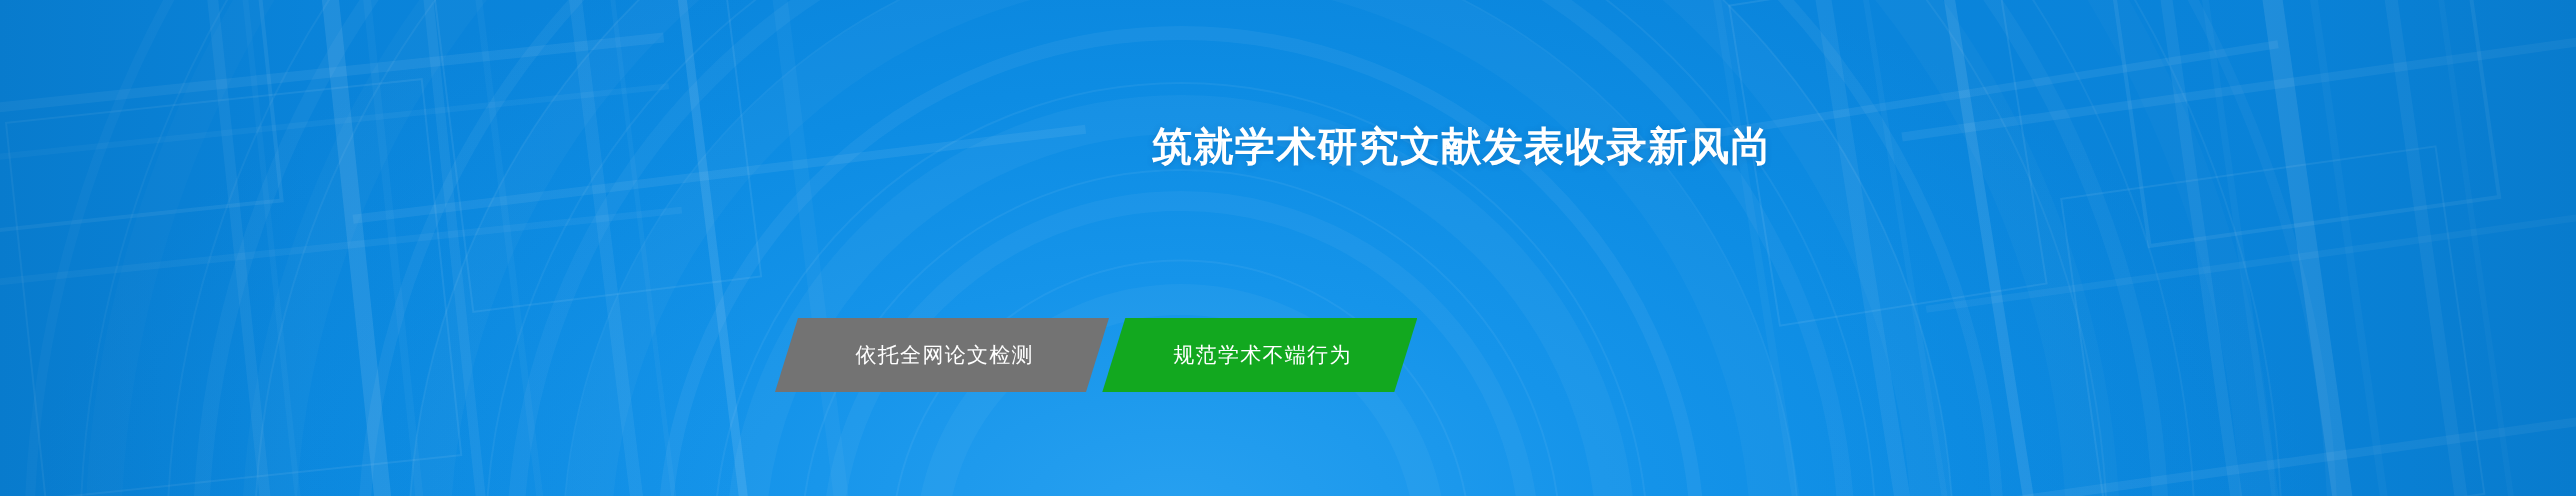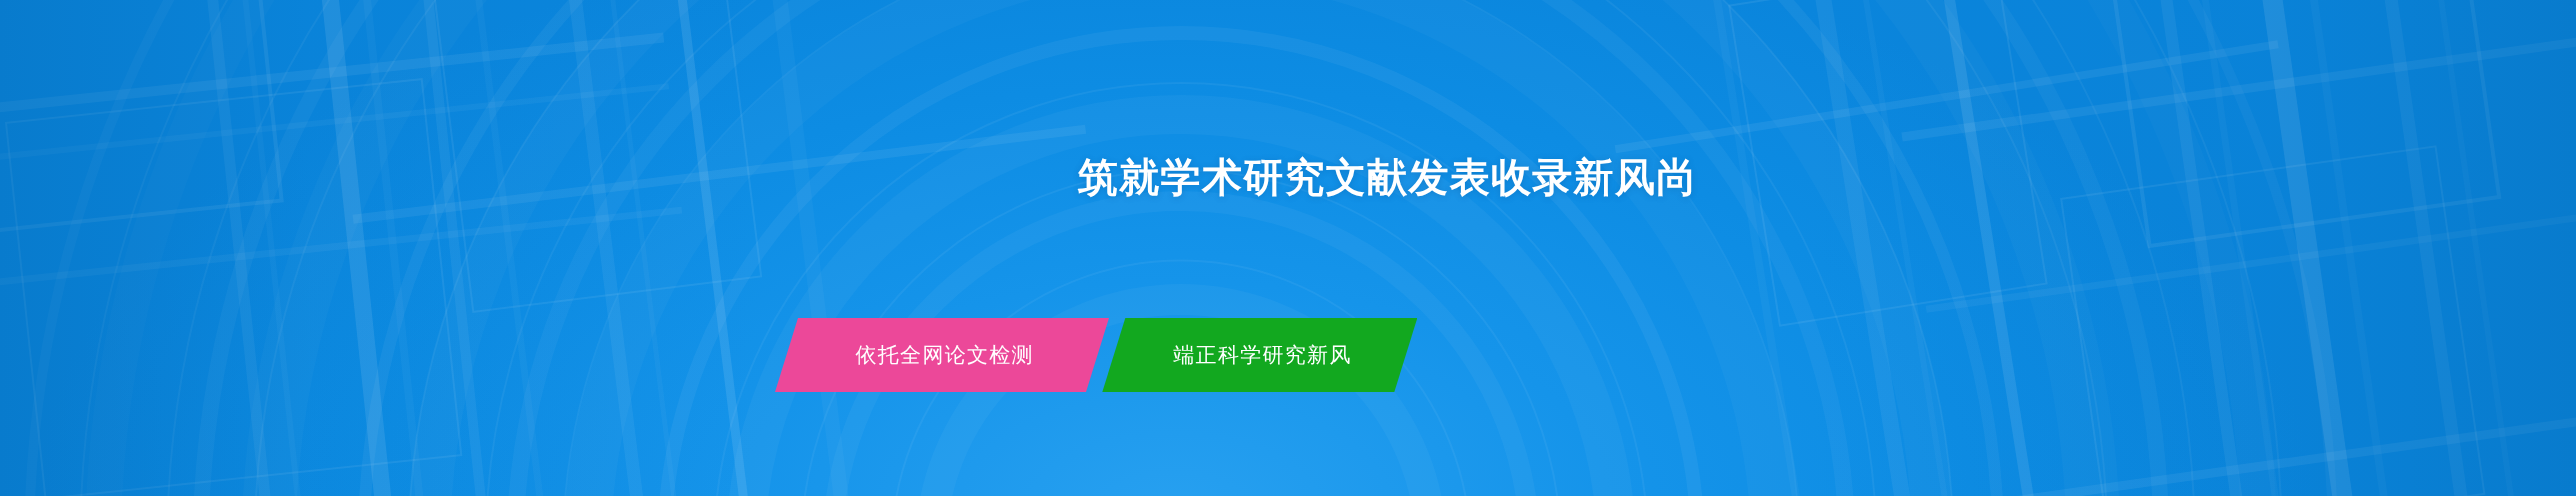--- a/index.html
+++ b/index.html
@@ -111,22 +111,22 @@
   .headline {
     color: #ffffff;
     font-size: 40px;
     line-height: 1.00;
     font-weight: bold;
     letter-spacing: 1.3px;
     white-space: nowrap;
     text-shadow: 0 1.3px 6.7px rgba(0,60,120,0.22);
   }
   .headline.line2 {
-    margin-top: 31px;
     margin-left: 305px;
+    text-align: center;
   }
 
   
   .tag-strip {
     position: absolute;
     left: 775px;
     top: 318px;
     height: 74px;
     display: flex;
     align-items: stretch;
@@ -239,26 +239,26 @@
   <div class="bg-layer vignette"></div>
 
   <div class="content">
 
     <div class="headline-block">
       <div class="headline line2">筑就学术研究文献发表收录新风尚</div>
     </div>
 
     <div class="tag-strip">
 
-      <div class="tag tag-1" style="background: #ec4899;">
+      <div class="tag tag-1" style="background: #737373;">
         <span class="tag-label">依托全网论文检测</span>
       </div>
 
 
       <div class="tag tag-3" style="background: rgb(18, 168, 31);">
-        <span class="tag-label">端正科学研究新风</span>
+        <span class="tag-label">规范学术不端行为</span>
       </div>
 
     </div>
 
   </div>
 </div>
 
 
 </body></html>

